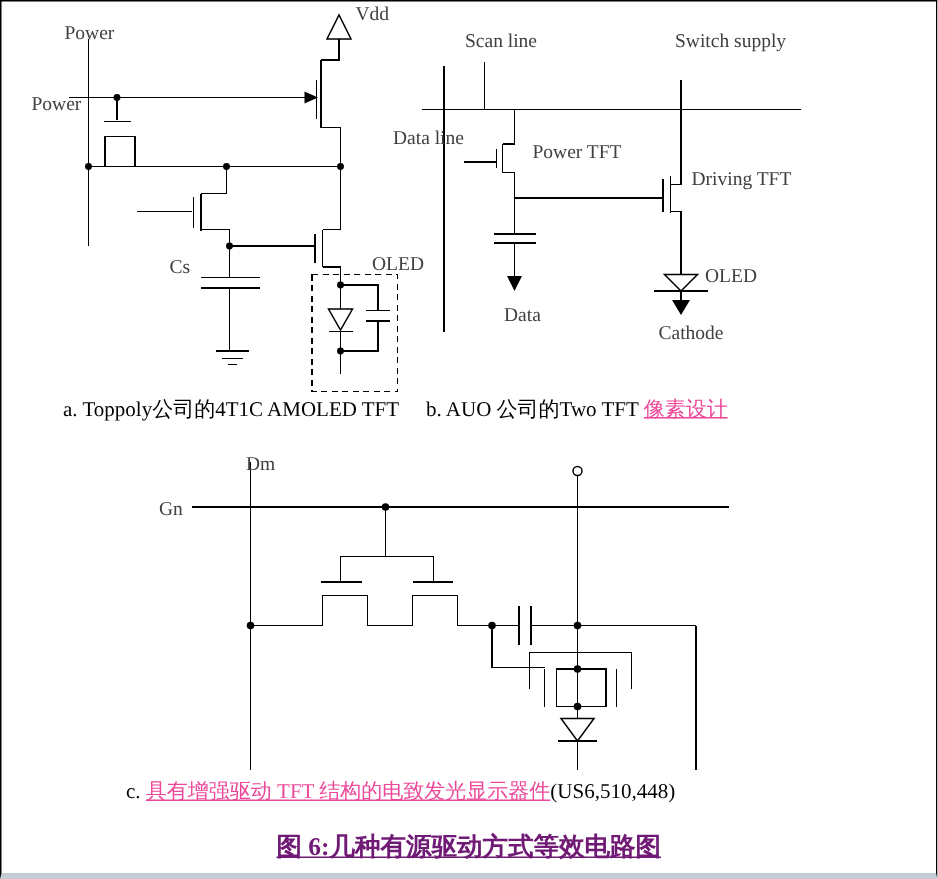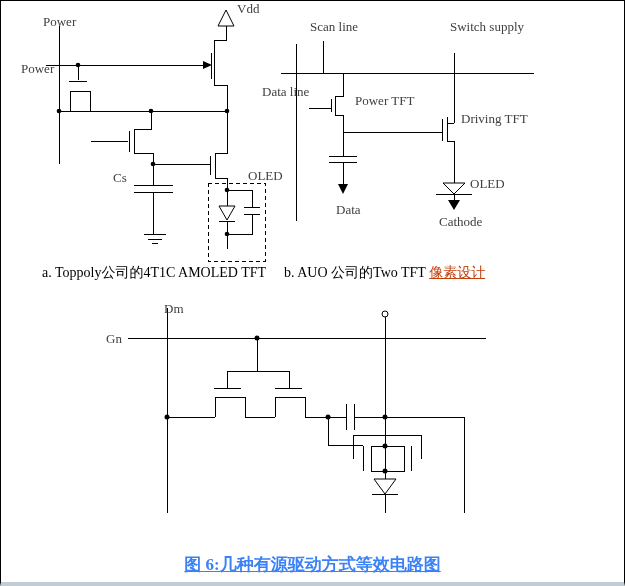--- a/index.html
+++ b/index.html
@@ -22,30 +22,30 @@
     white-space:nowrap;
     line-height:1.1;
   }
   .cap{
     position:absolute;
     font-size:14px;
     color:#000;
     white-space:nowrap;
   }
   .red-ul{
-    color:#c2410c;
+    color:#ec4899;
     text-decoration:underline;
   }
   .fig-caption{
     position:absolute;
     left:0;right:0;
     text-align:center;
     font-size:17px;
     font-weight:bold;
-    color:#3b82f6;
+    color:#701a75;
     text-decoration:underline;
   }
 </style>
 </head>
 <body>
 
 <div class="canvas">
 
   <svg class="linework" width="623" height="581" viewBox="0 0 623 581" stroke="#000" fill="none" stroke-width="1" shape-rendering="crispEdges">
 
@@ -212,16 +212,19 @@
   <div class="lbl" style="left:105px;top:331px">Gn</div>
 
   <div class="cap" style="left:41px;top:263px">
     <span>a. Toppoly公司的4T1C AMOLED TFT</span>
   </div>
 
   <div class="cap" style="left:283px;top:263px">
     <span>b. AUO 公司的Two TFT </span><span class="red-ul">像素设计</span>
   </div>
 
+  <div class="cap" style="left:83px;top:518px">
+    <span>c. </span><span class="red-ul">具有增强驱动 TFT 结构的电致发光显示器件</span><span>(US6,510,448)</span>
+  </div>
 
   <div class="fig-caption" style="top:552px">图 6:几种有源驱动方式等效电路图</div>
 
 </div>
 
 </body></html>

